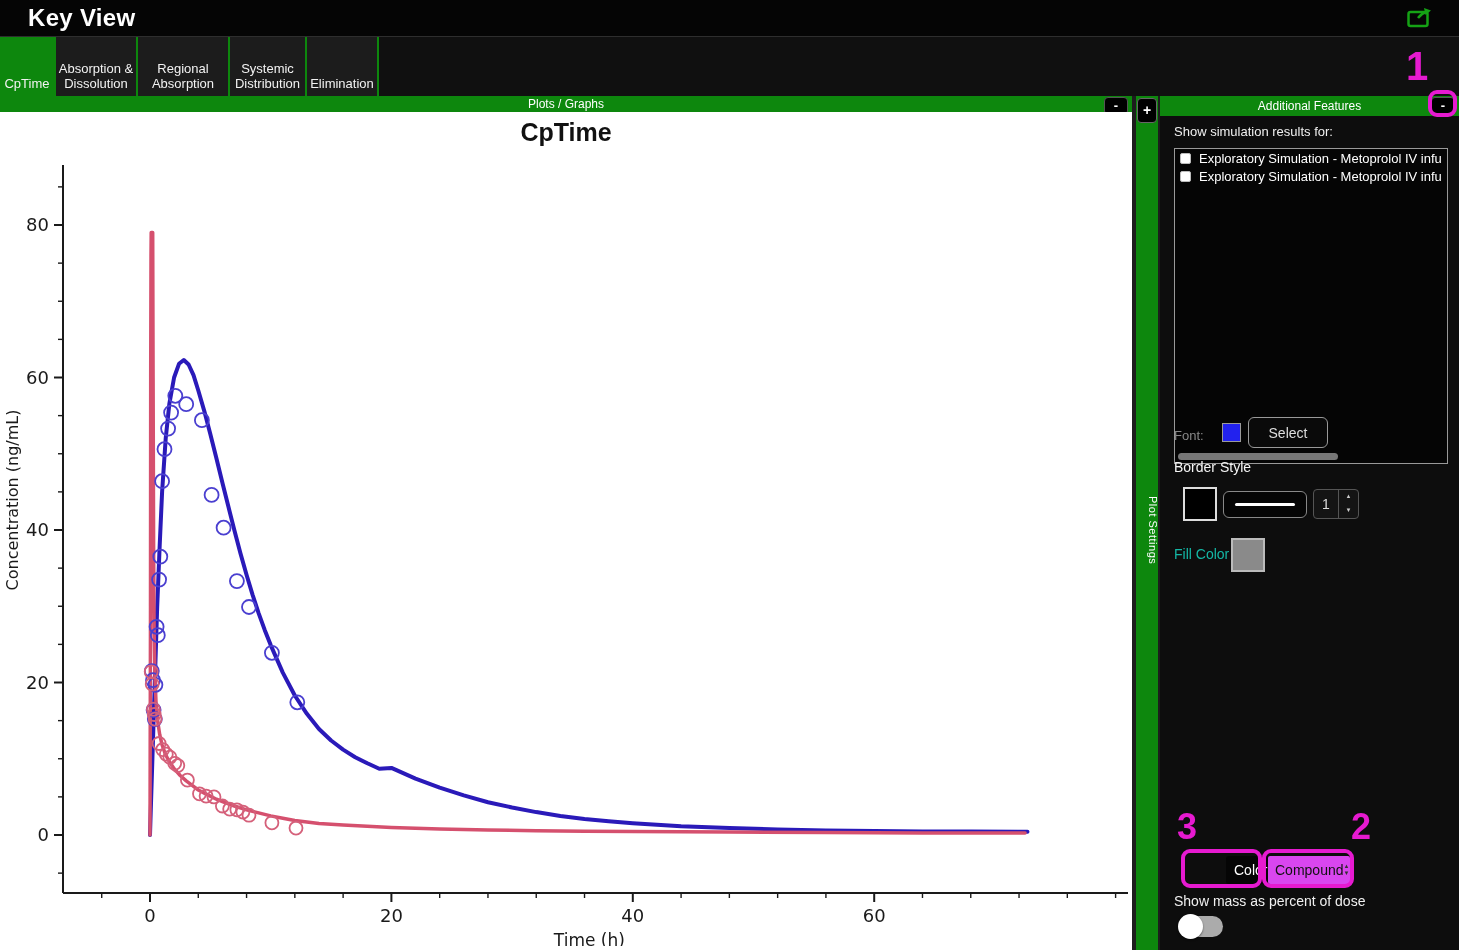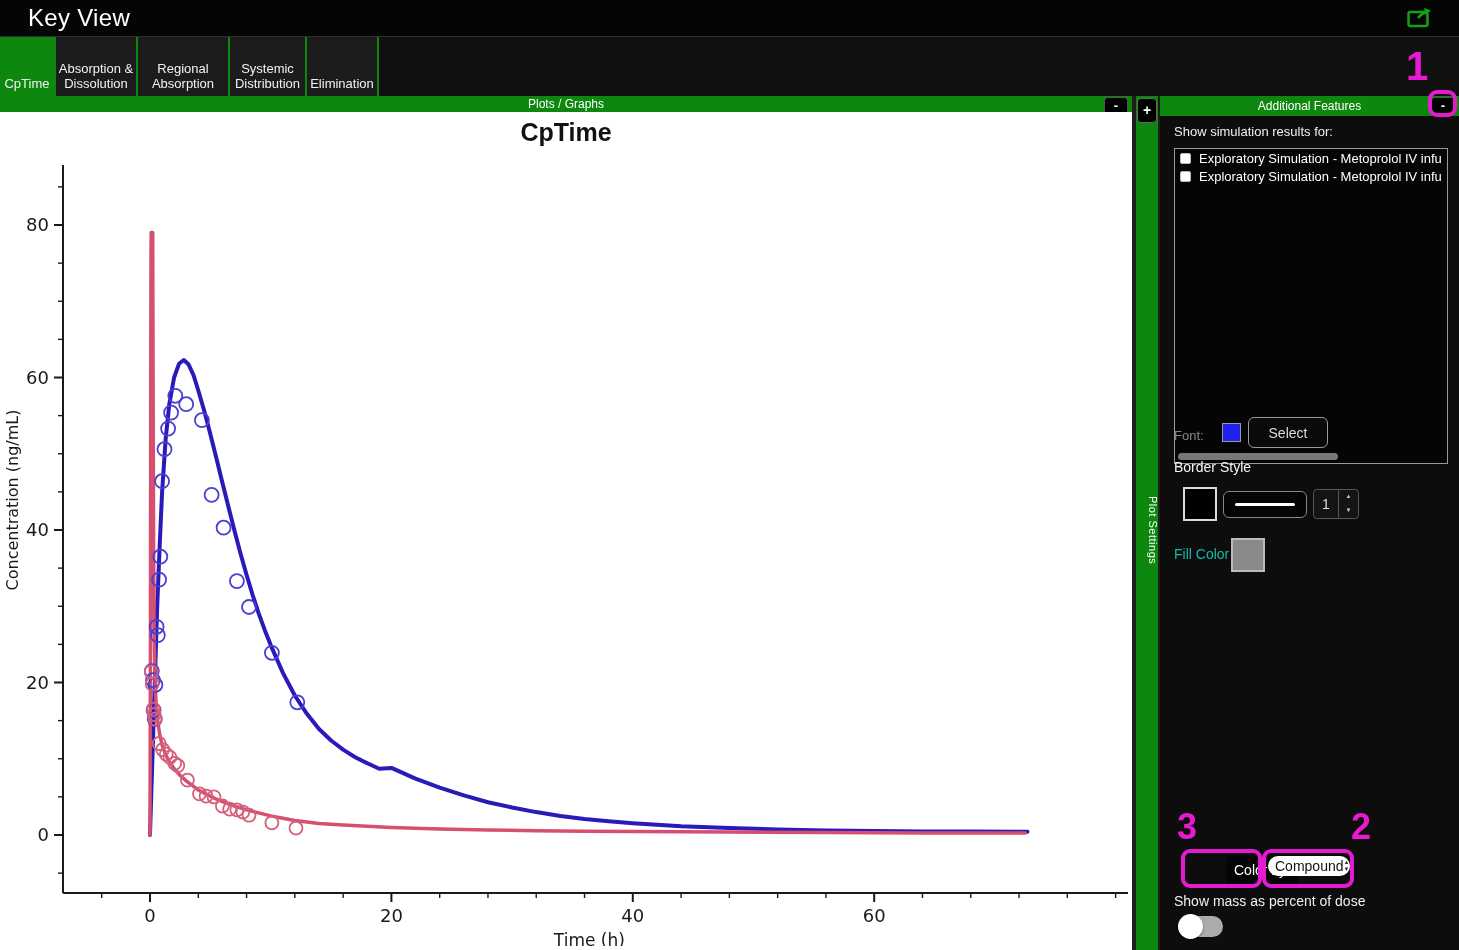--- a/index.html
+++ b/index.html
@@ -2,21 +2,21 @@
 <html><head>
 <meta charset="utf-8">
 <style>
   * { margin:0; padding:0; box-sizing:border-box; }
   html,body { width:1459px; height:950px; overflow:hidden; background:#111;
     font-family:"Liberation Sans", sans-serif; }
 
   
   .topbar { position:relative; height:36px; background:#050505; color:#fff;
     display:flex; align-items:center; }
-  .topbar .title { font-size:24px; font-weight:400; margin-left:28px; letter-spacing:.3px; }
+  .topbar .title { font-size:24px; font-weight:700; margin-left:28px; letter-spacing:.3px; }
   .export-btn { position:absolute; right:26px; top:7px; width:26px; height:21px; cursor:pointer; }
 
   
   .tabbar { height:60px; background:#101010; border-top:1px solid #2e2e2e; display:flex; }
   .tab { background:#1c1c1c; border-right:2px solid #0d870d; color:#f2f2f2; font-size:13px;
     display:flex; align-items:flex-end; justify-content:center; text-align:center;
     padding-bottom:5px; white-space:pre-line; line-height:15px; cursor:pointer; }
   .tab.active { background:#0d870d; }
 
   
@@ -73,22 +73,22 @@
   .spinner .arrows div { flex:1; font-size:6px; color:#ccc; text-align:center; line-height:13px;
     cursor:pointer; }
 
   .fill-label { position:absolute; left:14px; top:450px; font-size:14px; color:#14b8a6; }
   .fill-swatch { position:absolute; left:71px; top:442px; width:34px; height:34px;
     border:2px solid #bbb; }
 
   .colorby-btn { position:absolute; left:26px; top:760px; width:72px; height:28px;
     background:#050505; color:#fff; font-size:14px; text-align:center; line-height:28px;
     border-radius:3px; cursor:pointer;margin-left:40px; }
-  .compound-dd { position:absolute; left:108px; top:760px; width:82px; height:20px;
-    background:#ffffff; color:#111; border-radius:13px; font-size:14px; display:flex;
+  .compound-dd { position:absolute; left:108px; top:760px; width:82px; height:28px;
+    background:#d946ef; color:#111; border-radius:2px; font-size:14px; display:flex;
     align-items:center; cursor:pointer; }
   .compound-dd .dd-text { flex:1; padding-left:7px; }
   .compound-dd .dd-arrows { width:14px; display:flex; flex-direction:column; align-items:center;
     justify-content:center; font-size:6px; color:#333; line-height:7px; margin-right:3px; }
 
   .showmass-label { position:absolute; left:14px; top:797px; font-size:14px; color:#f0f0f0; }
   .toggle { position:absolute; left:19px; top:820px; width:44px; height:21px; background:#ababab;
     border-radius:11px; cursor:pointer; }
   .toggle .knob { position:absolute; left:-1px; top:-2px; width:25px; height:25px;
     background:#fff; border-radius:50%; box-shadow:0 1px 2px rgba(0,0,0,.5); }

